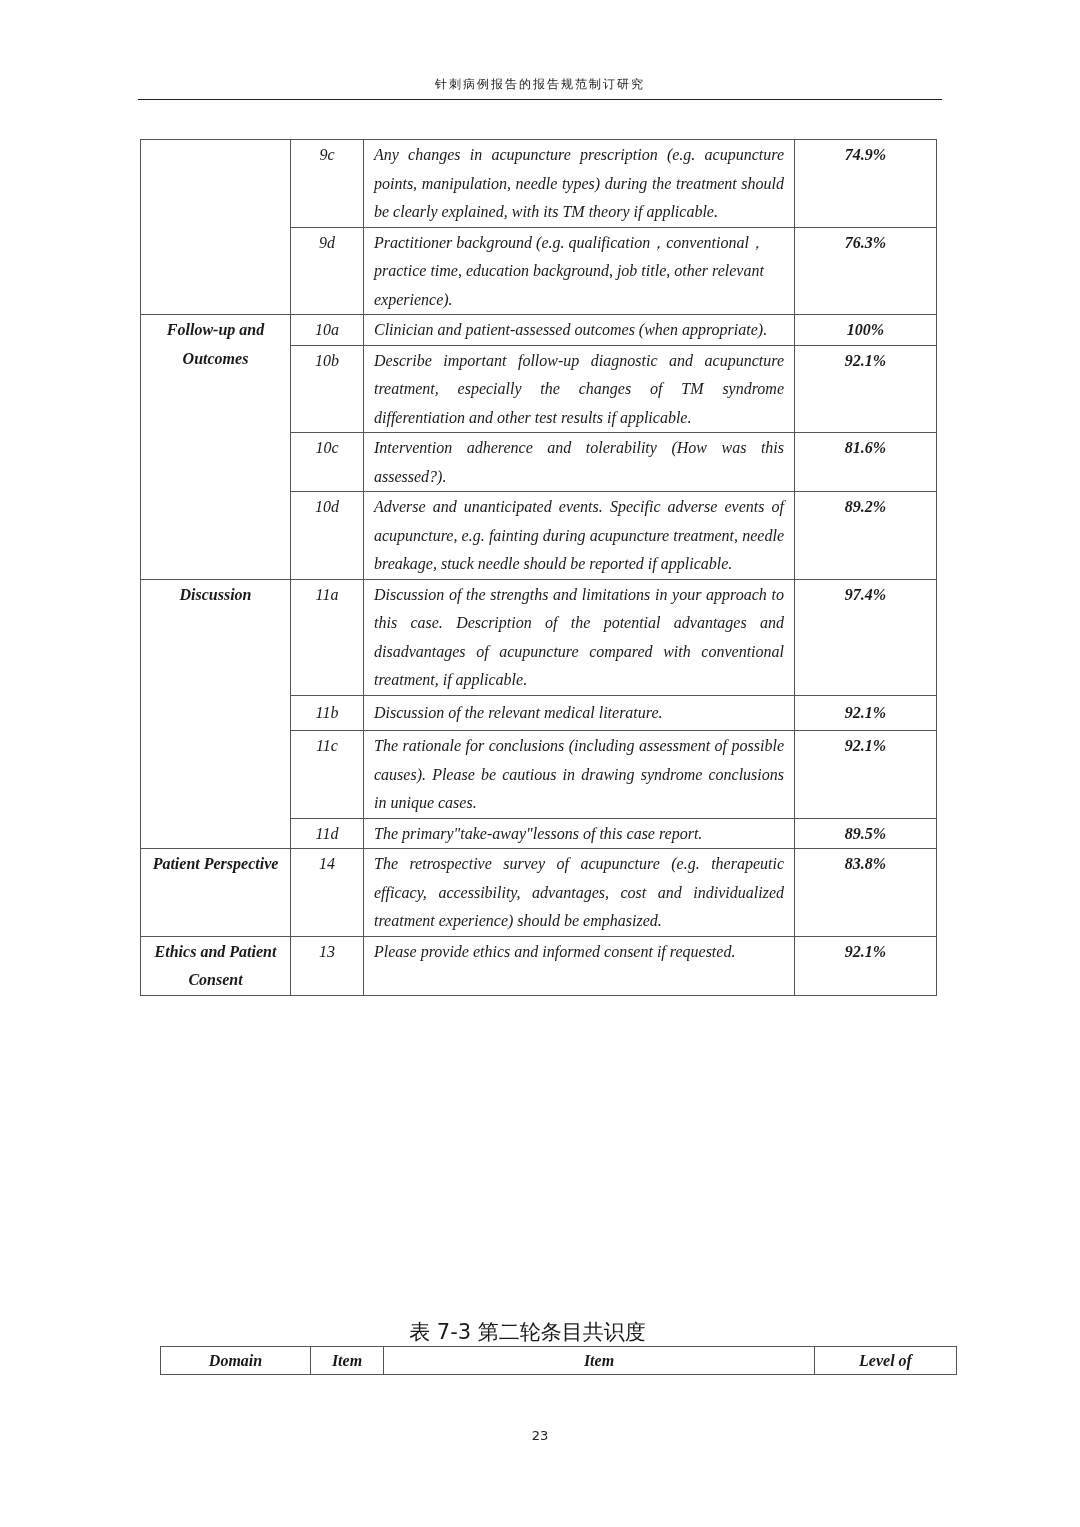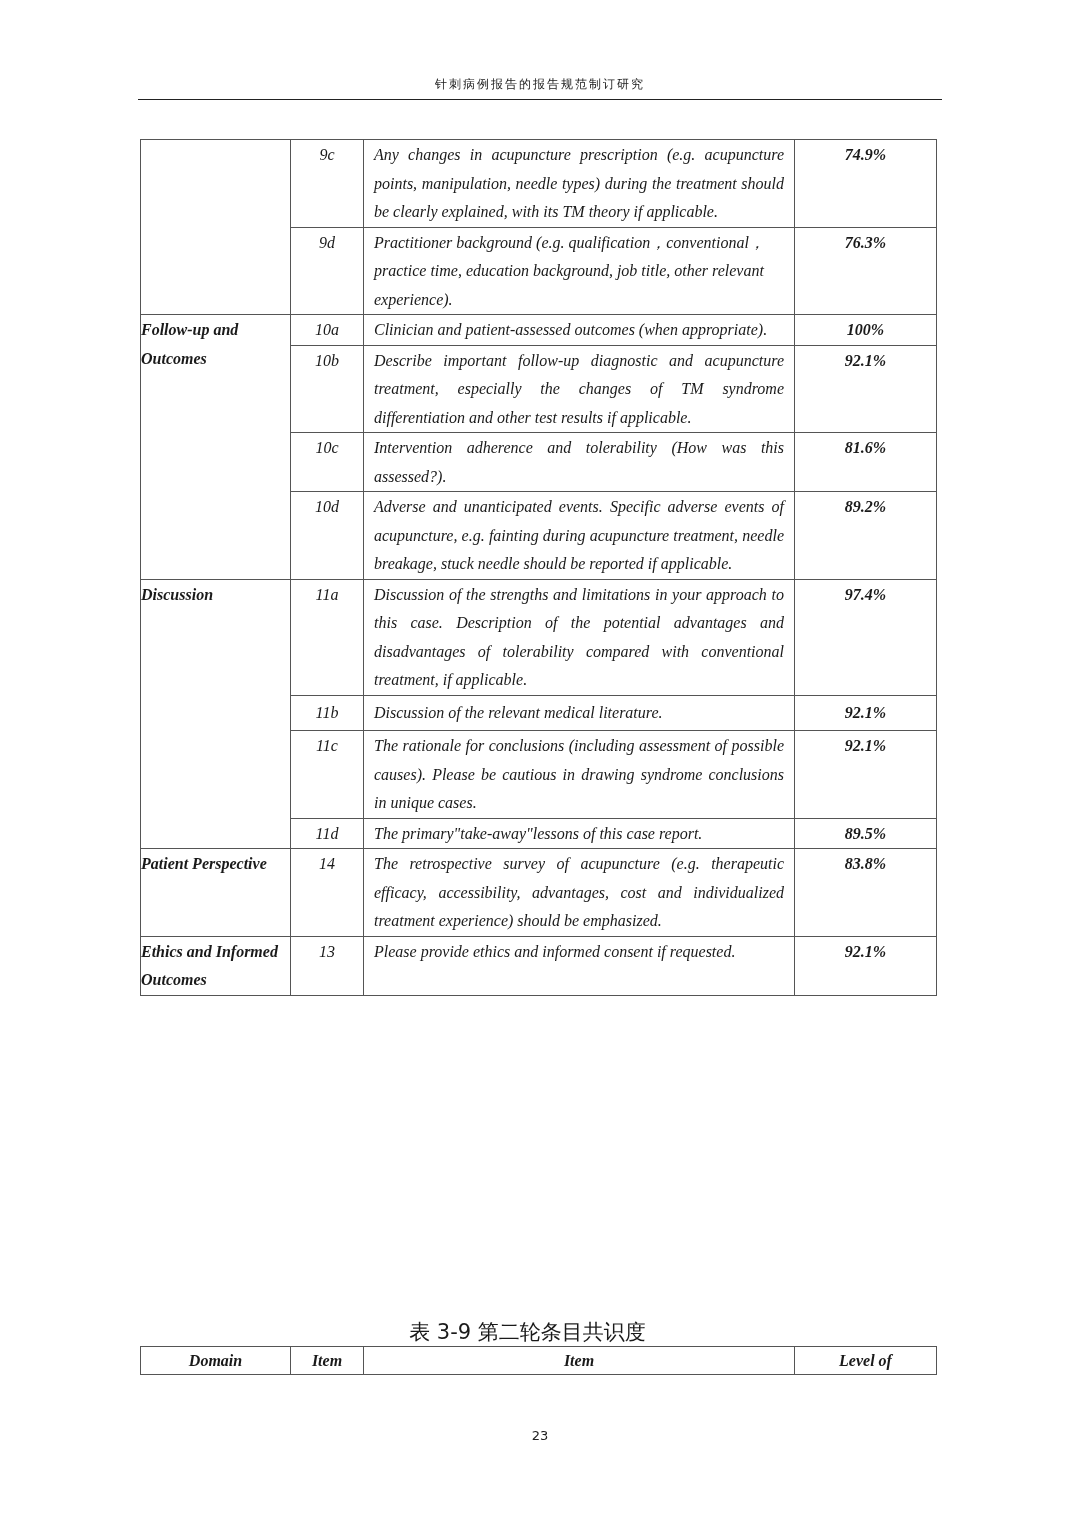--- a/index.html
+++ b/index.html
@@ -6,28 +6,28 @@
   body { width: 1080px; height: 1527px; position: relative; overflow: hidden;
          font-family: "Liberation Serif", "DejaVu Serif", serif; color: #1a1a1a; }
   .header { position: absolute; left: 138px; top: 76px; width: 804px; text-align: center;
             font-size: 12px; letter-spacing: 2px; color: #222; }
   .header-rule { position: absolute; left: 138px; top: 99px; width: 804px; height: 0;
                  border-top: 1.5px solid #222; }
   table { border-collapse: collapse; position: absolute; left: 140px; table-layout: fixed;
           font-size: 16px; line-height: 28.5px; font-style: italic; }
   td, th { border: 1.5px solid #555; vertical-align: top; padding: 0; }
   .main { top: 139px; width: 797px; }
-  .c-domain { width: 150px; font-weight: bold; }
+  .c-domain { width: 150px; text-align: center; font-weight: bold; }
   .c-item { width: 73px; text-align: center; }
   .c-desc { width: 431px; padding: 0 10px 0 10px; text-align: justify; }
   .c-level { width: 142px; text-align: center; font-weight: bold; }
   td.c-desc, td.c-item, td.c-level, td.c-domain { padding-top: 1px; }
   .caption { position: absolute; left: 129px; top: 1318px; width: 797px; text-align: center;
              font-size: 21px; font-family: "DejaVu Sans", sans-serif; }
-  .next { top: 1346px; width: 797px; }
+  .next { top: 1346px; width: 797px; margin-left: 20px; }
   .next th { font-weight: bold; height: 27px; line-height: 27px; }
   .page-num { position: absolute; left: 0; top: 1428px; width: 1080px; text-align: center;
               font-family: "DejaVu Sans", sans-serif; font-size: 13px; color: #222; }
 </style>
 </head>
 <body>
 
 <div class="header">针刺病例报告的报告规范制订研究</div>
 <div class="header-rule"></div>
 
@@ -67,21 +67,21 @@
       <td class="c-level">81.6%</td>
     </tr>
     <tr>
       <td class="c-item">10d</td>
       <td class="c-desc">Adverse and unanticipated events. Specific adverse events of acupuncture, e.g. fainting during acupuncture treatment, needle breakage, stuck needle should be reported if applicable.</td>
       <td class="c-level">89.2%</td>
     </tr>
     <tr>
       <td class="c-domain" rowspan="4">Discussion</td>
       <td class="c-item">11a</td>
-      <td class="c-desc">Discussion of the strengths and limitations in your approach to this case. Description of the potential advantages and disadvantages of tolerability compared with conventional treatment, if applicable.</td>
+      <td class="c-desc">Discussion of the strengths and limitations in your approach to this case. Description of the potential advantages and disadvantages of acupuncture compared with conventional treatment, if applicable.</td>
       <td class="c-level">97.4%</td>
     </tr>
     <tr>
       <td class="c-item" style="padding-top:3px;padding-bottom:3px">11b</td>
       <td class="c-desc" style="padding-top:3px;padding-bottom:3px">Discussion of the relevant medical literature.</td>
       <td class="c-level" style="padding-top:3px;padding-bottom:3px">92.1%</td>
     </tr>
     <tr>
       <td class="c-item">11c</td>
       <td class="c-desc">The rationale for conclusions (including assessment of possible causes). Please be cautious in drawing syndrome conclusions in unique cases.</td>
@@ -92,29 +92,29 @@
       <td class="c-desc">The primary"take-away"lessons of this case report.</td>
       <td class="c-level">89.5%</td>
     </tr>
     <tr>
       <td class="c-domain">Patient Perspective</td>
       <td class="c-item">14</td>
       <td class="c-desc">The retrospective survey of acupuncture (e.g. therapeutic efficacy, accessibility, advantages, cost and individualized treatment experience) should be emphasized.</td>
       <td class="c-level">83.8%</td>
     </tr>
     <tr>
-      <td class="c-domain">Ethics and Informed Outcomes</td>
+      <td class="c-domain">Ethics and Patient Consent</td>
       <td class="c-item">13</td>
       <td class="c-desc">Please provide ethics and informed consent if requested.</td>
       <td class="c-level">92.1%</td>
     </tr>
   </tbody>
 </table>
 
-<div class="caption">表 3-9 第二轮条目共识度</div>
+<div class="caption">表 7-3 第二轮条目共识度</div>
 
 <table class="next">
   <colgroup>
     <col style="width:150px">
       <col style="width:73px">
       <col style="width:431px">
       <col style="width:142px">
   </colgroup>
   <thead>
     <tr>

